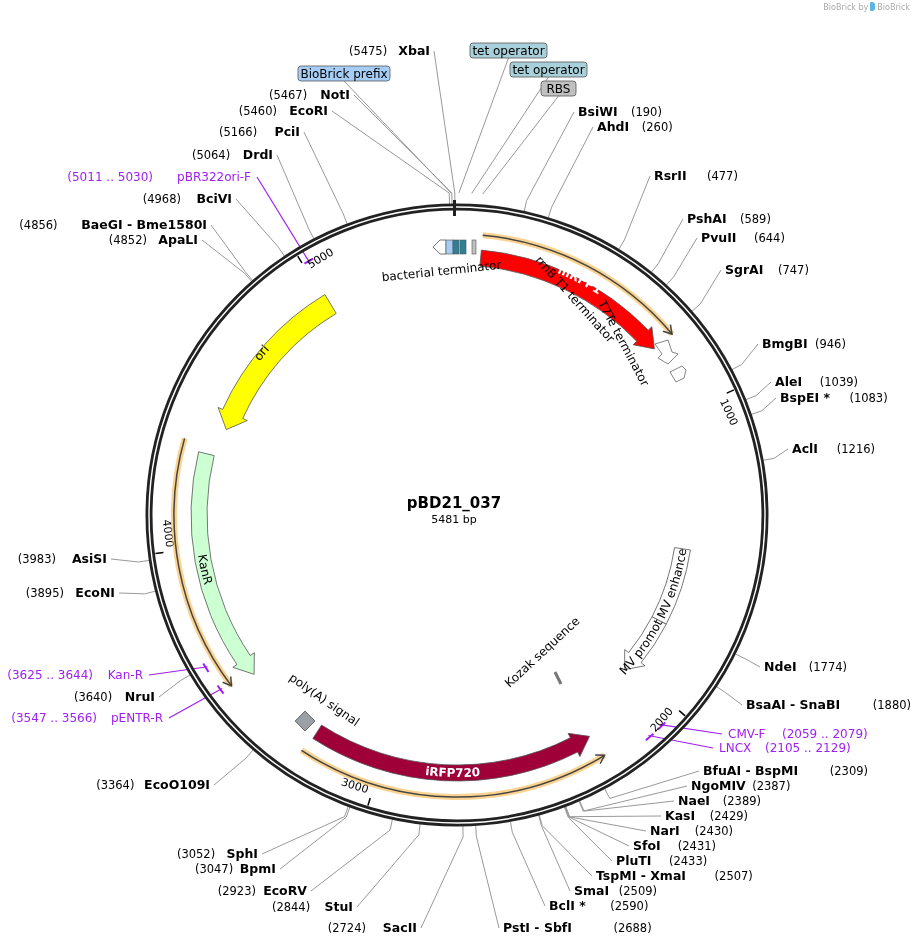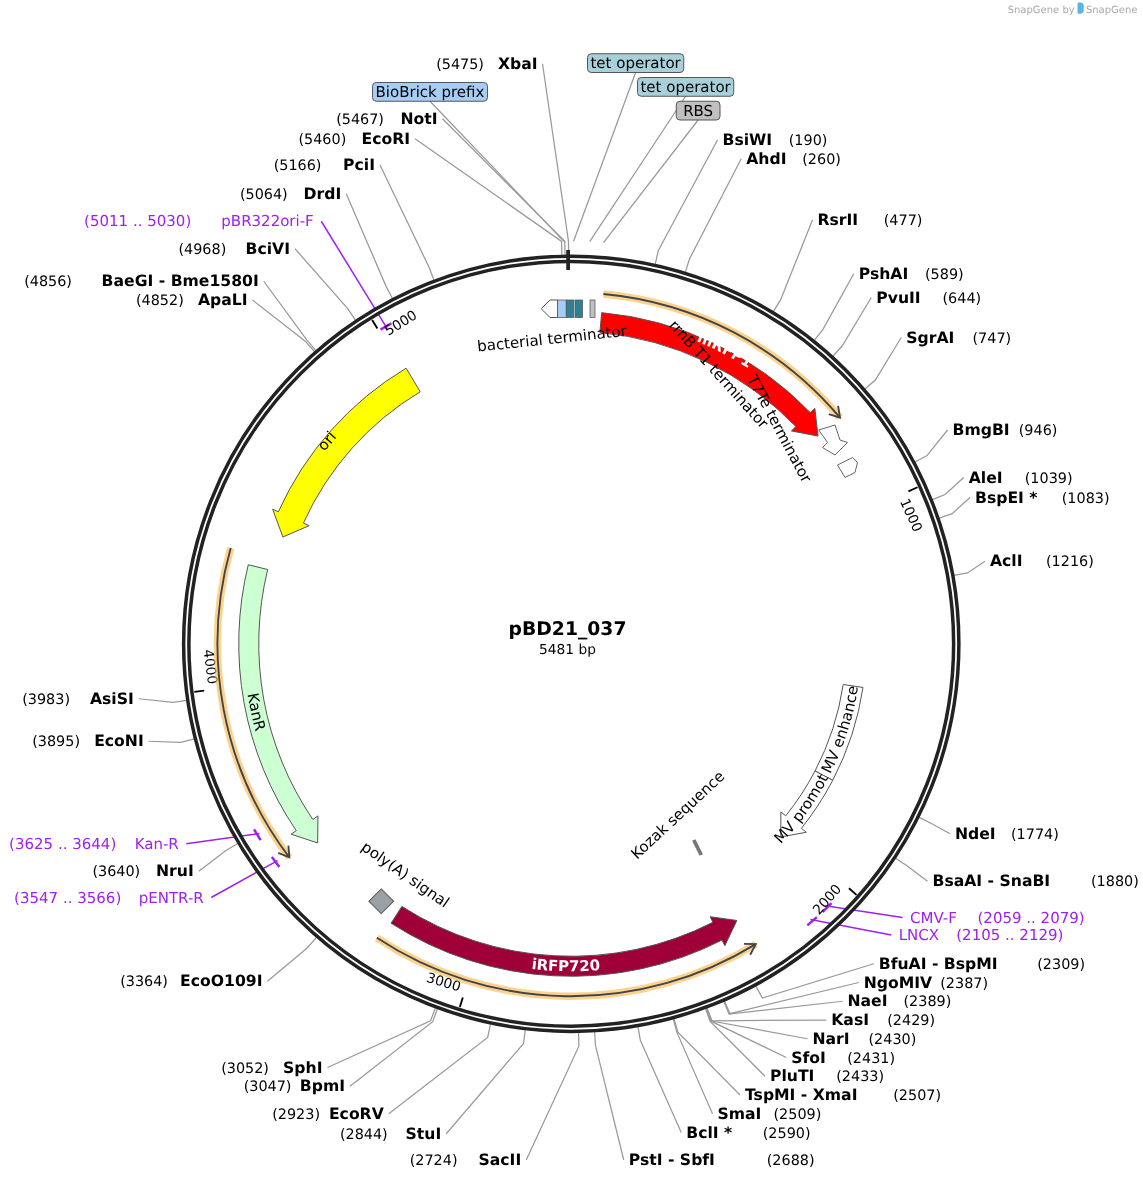--- a/index.html
+++ b/index.html
@@ -9,21 +9,21 @@
   .site-pos{font-size:11.5px;fill:#000;}
   .primer{font-size:12px;fill:#a020f0;}
   .feat-lbl{font-size:12px;fill:#000;}
   .credit{position:absolute;right:4px;top:2px;font-size:8px;color:#aaa;}
   .credit .logo{display:inline-block;width:5px;height:9px;background:#5ab4e6;border-radius:1px 3px 3px 1px;vertical-align:-1px;margin:0 2px;}
 </style>
 </head>
 <body>
 
 <div class="credit">
-  <span>SnapGene by</span><span class="logo"></span><span>SnapGene</span>
+  <span>BioBrick by</span><span class="logo"></span><span>BioBrick</span>
 </div>
 
 <svg id="map" xmlns="http://www.w3.org/2000/svg" width="914" height="946" viewBox="0 0 914 946">
   <g id="g-lines">
       <polyline points="454.8609138225635,204.00735650127433 454.78525482593386,193.0076166990686 434,51" fill="none" stroke="#999999" stroke-width="1"></polyline>
       <polyline points="452.0089738277422,204.04005136071328 451.8324423554115,193.0414679683269 354,95" fill="none" stroke="#999999" stroke-width="1"></polyline>
       <polyline points="449.513862473717,204.09011314379597 449.2490794743951,193.09330042540932 332,111" fill="none" stroke="#999999" stroke-width="1"></polyline>
       <polyline points="347.12185191947697,224.05706302713816 343.2354865532849,213.76647683195654 304,132" fill="none" stroke="#999999" stroke-width="1"></polyline>
       <polyline points="313.9300955284743,238.8623487560805 308.8697452095457,229.09542218475218 277,155" fill="none" stroke="#999999" stroke-width="1"></polyline>
       <polyline points="284.46785382476855,256.2459497202632 278.3654306481527,247.09387720233036 236,199" fill="none" stroke="#999999" stroke-width="1"></polyline>

